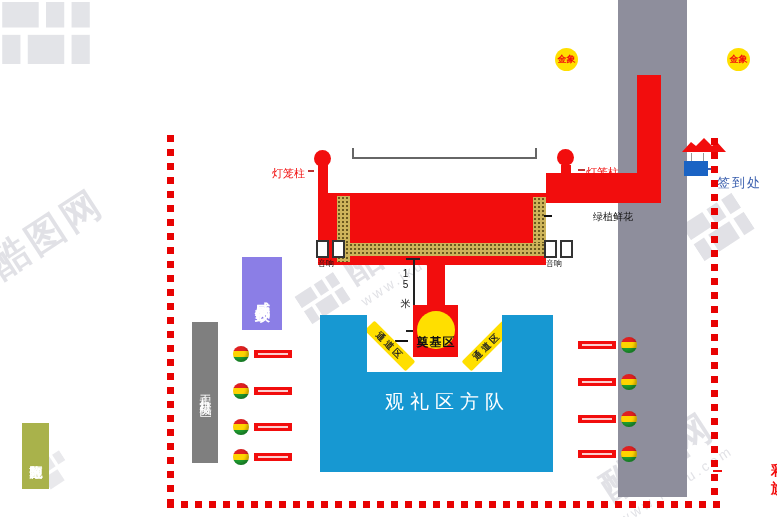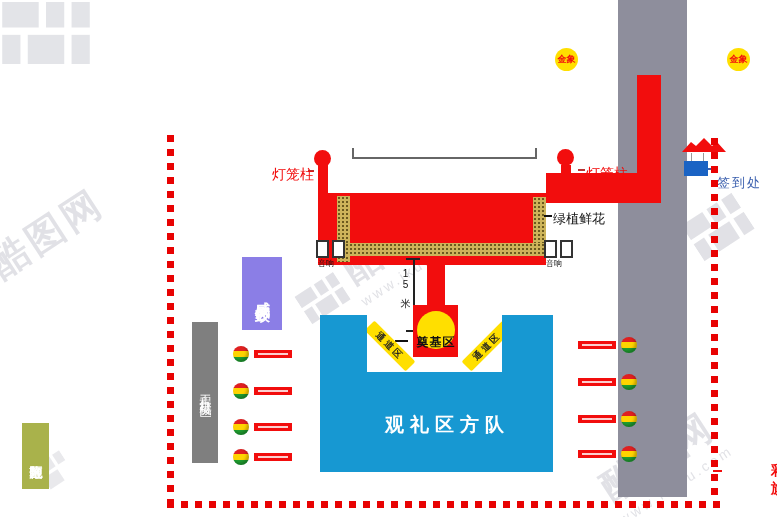--- a/index.html
+++ b/index.html
@@ -45,35 +45,35 @@
                  border-left:2px solid #666;border-right:2px solid #666;border-bottom:2px solid #666;}
   #stage{left:350px;top:162px;width:183px;height:81px;background:var(--stage,#1717e8);
          display:flex;align-items:center;justify-content:center;color:#fff;font-size:19px;
          font-weight:bold;letter-spacing:10px;text-indent:10px;}
 
   
   .lantern-ball{width:17px;height:17px;border-radius:50%;background:var(--red,#f20d0d);}
   .lantern-post{width:10px;height:30px;background:var(--red,#f20d0d);}
   #lan-l-ball{left:314px;top:150px;} #lan-l-post{left:318px;top:165px;}
   #lan-r-ball{left:557px;top:149px;} #lan-r-post{left:561px;top:165px;}
-  .lbl-red{color:var(--red,#f20d0d);font-size:14px;white-space:nowrap;}
+  .lbl-red{color:var(--red,#f20d0d);font-size:11px;white-space:nowrap;}
   #lan-l-label{left:272px;top:166px;} #lan-r-label{left:586px;top:165px;}
   .pointer{background:#b33;height:2px;}
   #lan-l-line{left:308px;top:170px;width:6px;}
   #lan-r-line{left:578px;top:169px;width:7px;}
 
   
   .spk-box{width:9px;height:14px;background:#fff;border:2px solid #333;}
   .spk-pair{display:flex;gap:3px;}
   #spk-l{left:316px;top:240px;} #spk-r{left:544px;top:240px;}
   .lbl-blk-s{color:#111;font-size:8px;white-space:nowrap;}
   #spk-l-label{left:318px;top:258px;} #spk-r-label{left:546px;top:258px;}
 
   
-  .lbl-blk{color:#111;font-size:13px;white-space:nowrap;}
+  .lbl-blk{color:#111;font-size:10px;white-space:nowrap;margin-left:40px;}
   #greens-label{left:553px;top:210px;}
   #greens-line{left:544px;top:215px;width:8px;background:#111;height:1.5px;}
 
   
   .mline{background:#222;}
   #m-line{left:413px;top:259px;width:1.5px;height:72px;}
   #m-tick-t{left:406px;top:258px;width:14px;height:1.5px;}
   #m-tick-b{left:406px;top:330px;width:14px;height:1.5px;}
   .vtext{writing-mode:vertical-rl;text-orientation:upright;}
   #m-label{left:398px;top:268px;height:58px;color:#111;font-size:10px;}
@@ -84,22 +84,22 @@
   #foundation-circle{left:417px;top:311px;width:38px;height:38px;border-radius:50%;background:var(--yellow,#ffdf00);}
   #foundation-label{left:408px;top:334px;width:56px;text-align:center;color:#111;
                     font-size:12px;font-weight:bold;letter-spacing:1px;}
   #foundation-line{left:395px;top:340px;width:13px;height:1.5px;background:#111;}
 
   
   .vblue{background:var(--viewing,#1798d2);}
   #v-left{left:320px;top:315px;width:47px;height:157px;}
   #v-right{left:502px;top:315px;width:51px;height:157px;}
   #v-bottom{left:320px;top:372px;width:233px;height:100px;}
-  #v-label{left:340px;top:412px;width:215px;text-align:center;color:#fff;font-size:19px;
-           font-weight:bold;letter-spacing:6px;}
+  #v-label{left:340px;top:389px;width:215px;text-align:center;color:#fff;font-size:19px;
+           font-weight:normal;letter-spacing:6px;}
 
   
   .banner{width:58px;height:14px;background:var(--yellow,#ffdf00);display:flex;align-items:center;
           justify-content:center;color:#222;font-size:9px;font-weight:bold;letter-spacing:3px;border-radius:2px;}
   #passage-l{left:361px;top:339px;transform:rotate(45deg);}
   #passage-r{left:458px;top:339px;transform:rotate(-45deg);}
 
   
   .zone{display:flex;align-items:center;justify-content:center;color:#fff;}
   #drums{left:242px;top:257px;width:40px;height:73px;background:var(--purple,#8b7ee6);

